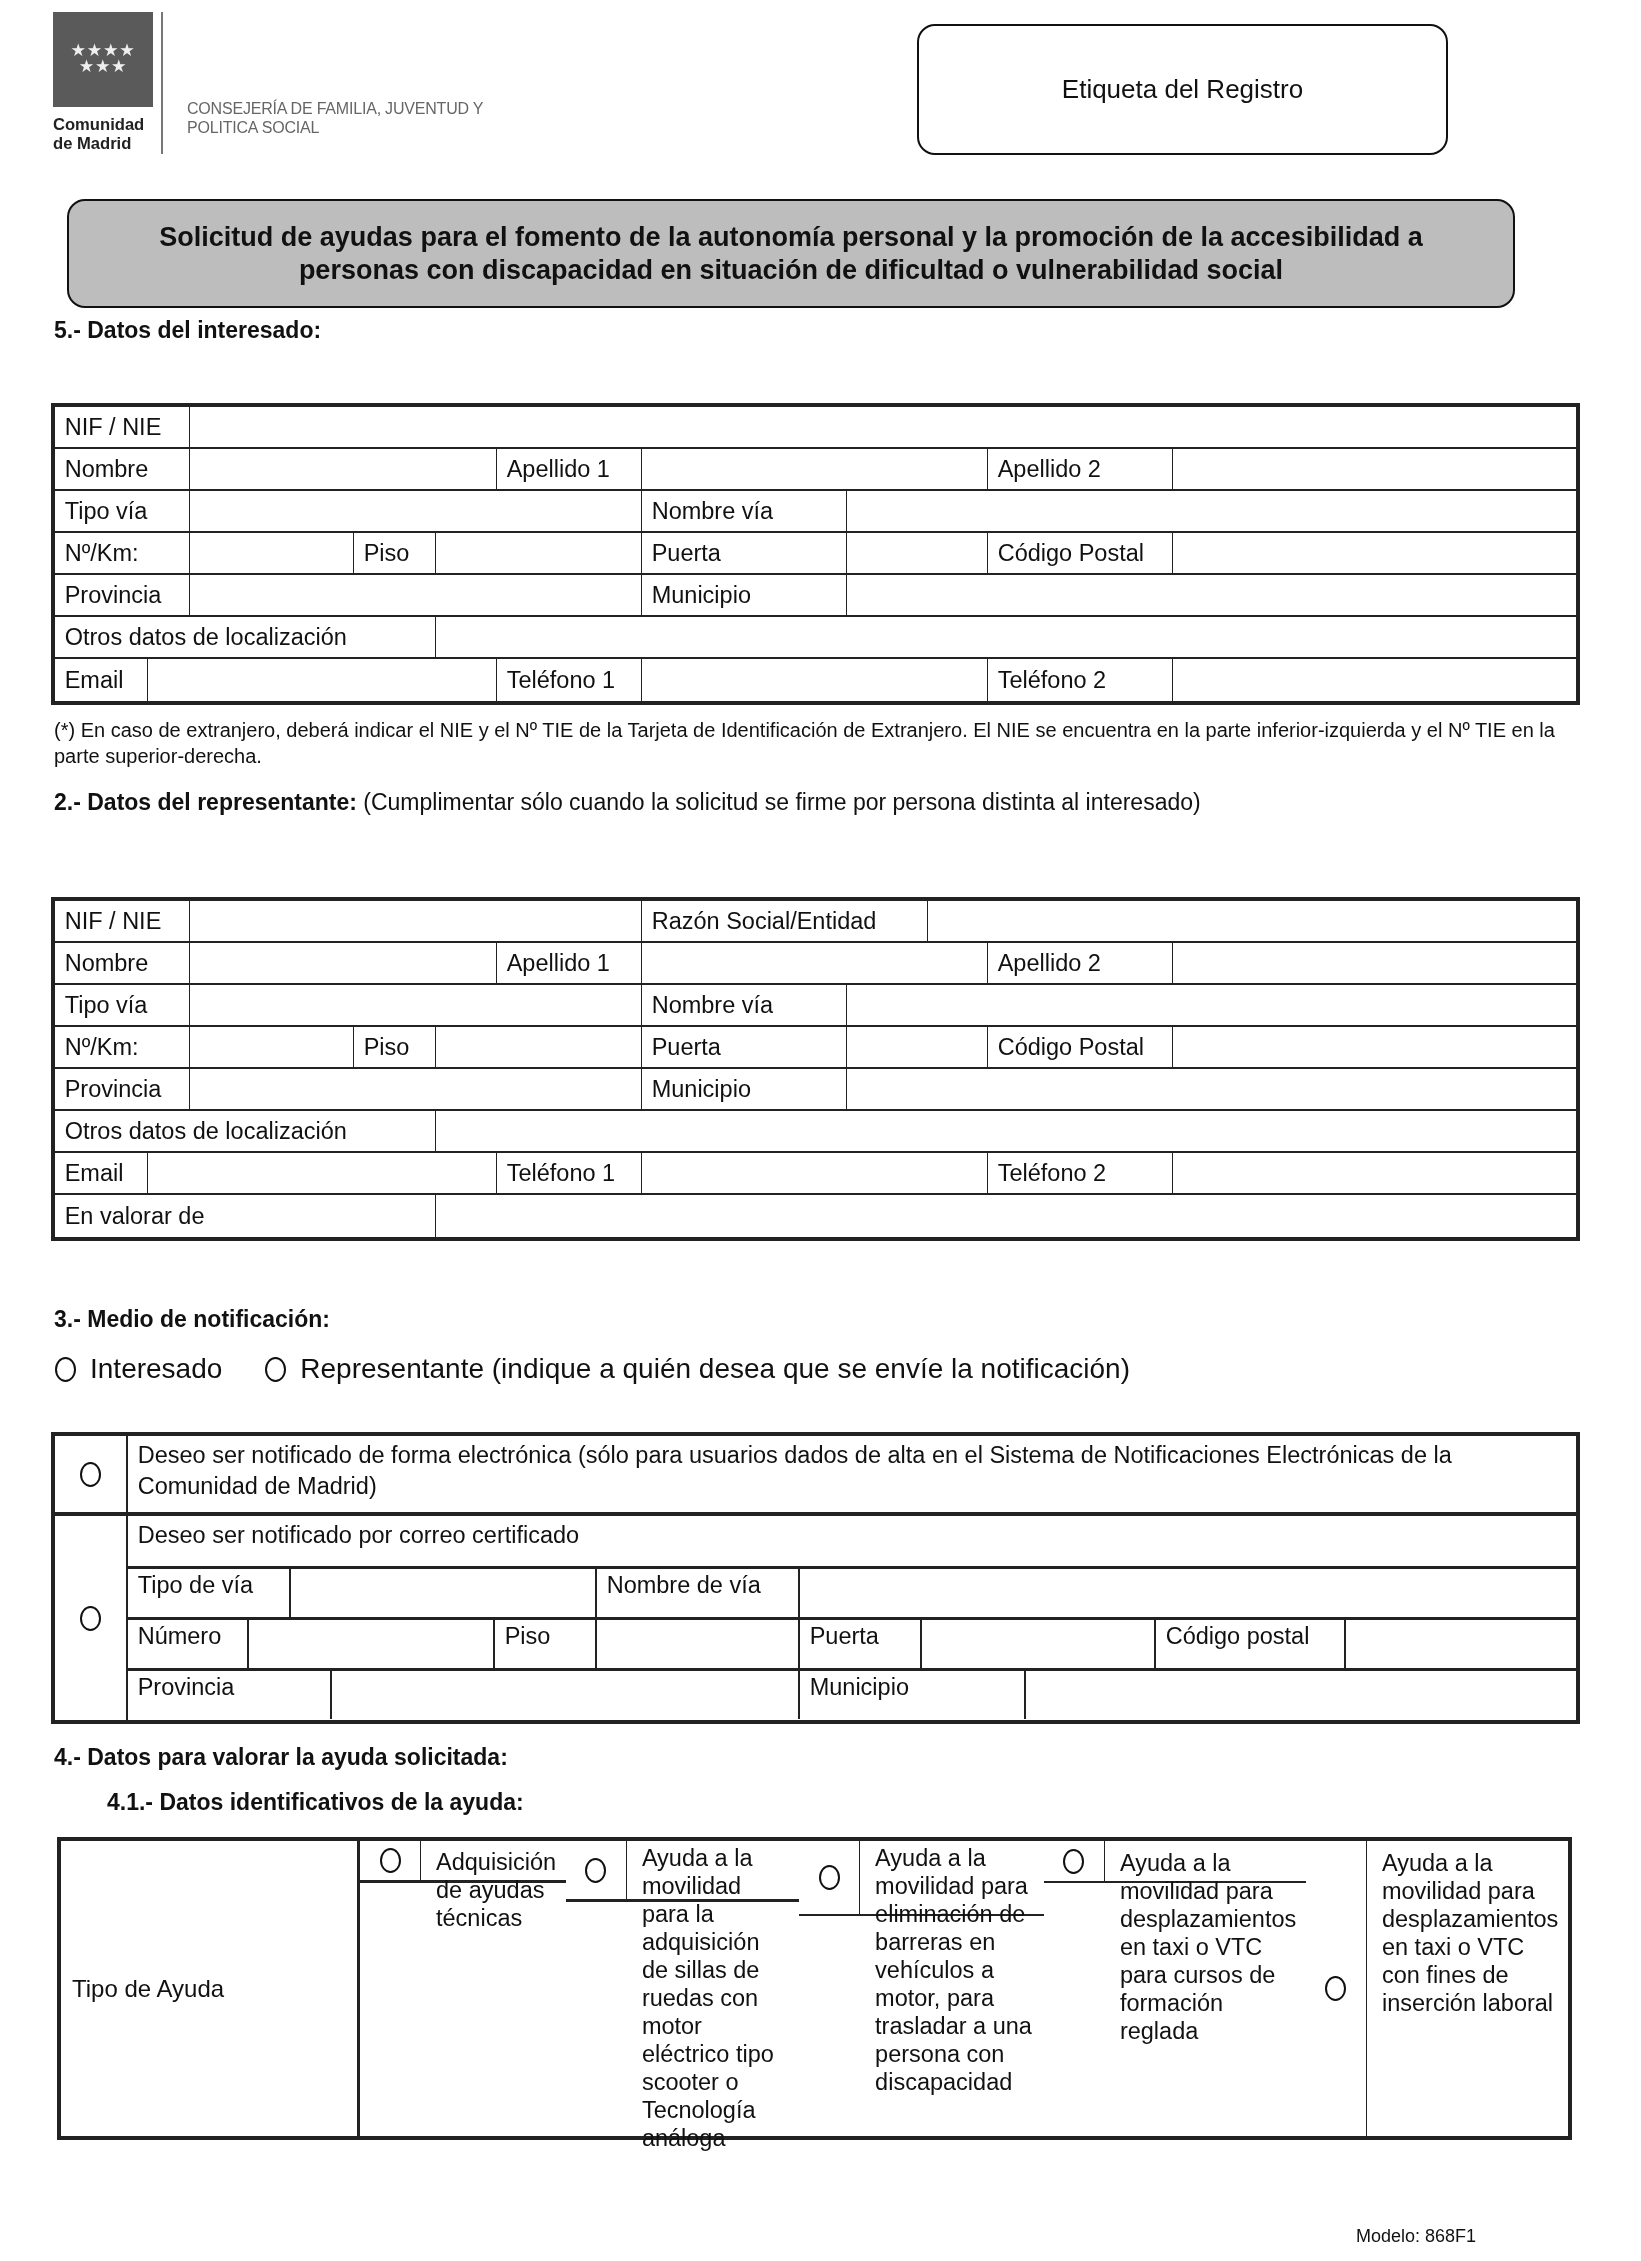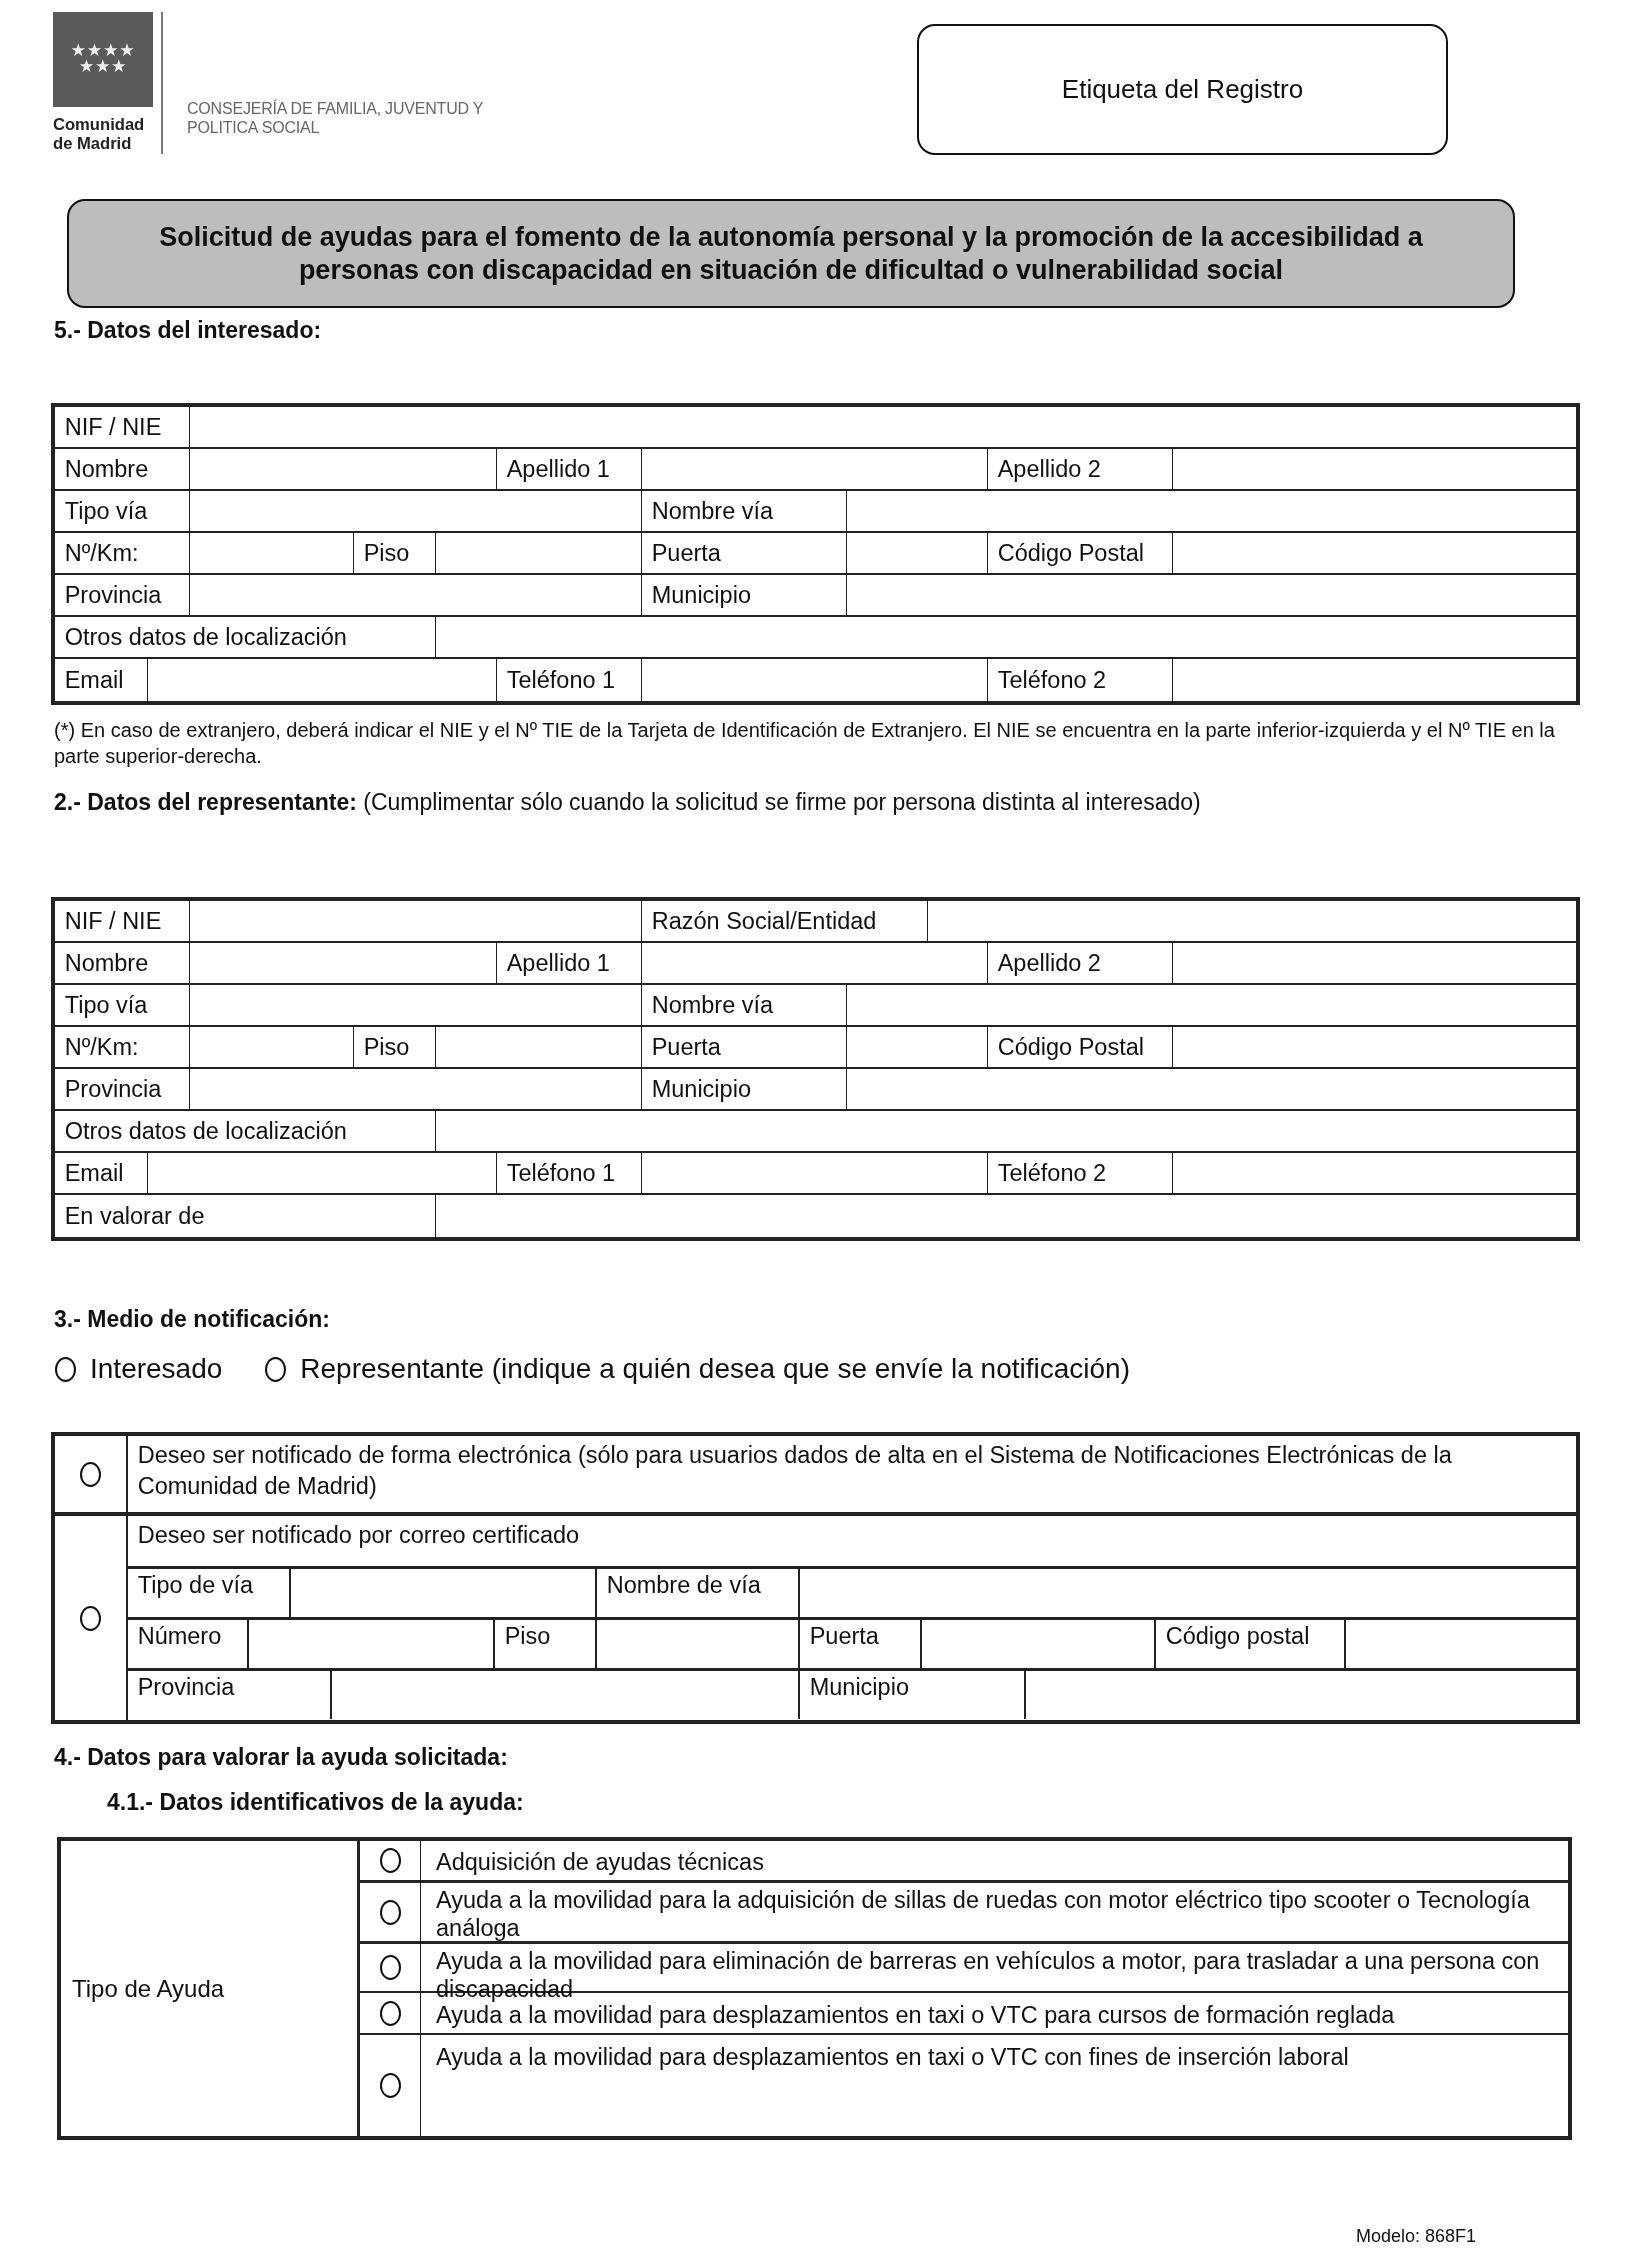--- a/index.html
+++ b/index.html
@@ -49,21 +49,21 @@
   #t3 .body { flex: 1; display: flex; flex-direction: column; }
   #t3 .txt { font-size: 23.5px; line-height: 31px; padding: 4.2px 9.7px 0 9.7px; }
   #t3 .sub { display: flex; border-top: 3.5px solid #222; height: 51px; }
   #t3 .sub .c { border-right: 2.1px solid #222; font-size: 23.5px; padding: 2.8px 0 0 9.7px; white-space: nowrap; }
   #t3 .sub .c:last-child { border-right: none; flex: 1; }
   #t3 .head { height: 50px; }
 
   
   #t4 { left: 57px; top: 1837px; width: 1515px; height: 303px; border: 4.2px solid #222; display: flex; }
   #t4 .lab { width: 299px; border-right: 3.5px solid #222; display: flex; align-items: center; padding-left: 11px; font-size: 24px; }
-  #t4 .opts { flex: 1; display: flex; flex-direction: column; }
+  #t4 .opts { flex: 1; display: flex; }
   #t4 .o { display: flex; border-bottom: 2.1px solid #222; }
   #t4 .o:last-child { border-bottom: none; }
   #t4 .o.thick { border-bottom: 3.5px solid #222; }
   #t4 .oc { width: 61px; border-right: 1.4px solid #222; display: flex; align-items: center; justify-content: center; }
   #t4 .ot { flex: 1; font-size: 23.5px; line-height: 28px; padding: 2.8px 9.7px 0 15px; }
 
   #modelo { left: 1356px; top: 2226px; font-size: 18px; }
 </style>
 </head>
 <body>
@@ -333,21 +333,21 @@
           <span class="radio"></span>
         </div>
       <div class="ot" style="padding-top:7px">Adquisición de ayudas técnicas</div>
     </div>
     <div class="o thick" style="height:61px">
       <div class="oc">
           <span class="radio"></span>
         </div>
       <div class="ot">Ayuda a la movilidad para la adquisición de sillas de ruedas con motor eléctrico tipo scooter o Tecnología análoga</div>
     </div>
-    <div class="o" style="height:49px">
+    <div class="o" style="height:75px">
       <div class="oc">
           <span class="radio"></span>
         </div>
       <div class="ot">Ayuda a la movilidad para eliminación de barreras en vehículos a motor, para trasladar a una persona con discapacidad</div>
     </div>
     <div class="o" style="height:42px">
       <div class="oc">
           <span class="radio"></span>
         </div>
       <div class="ot" style="padding-top:8.3px">Ayuda a la movilidad para desplazamientos en taxi o VTC  para cursos de formación reglada</div>

